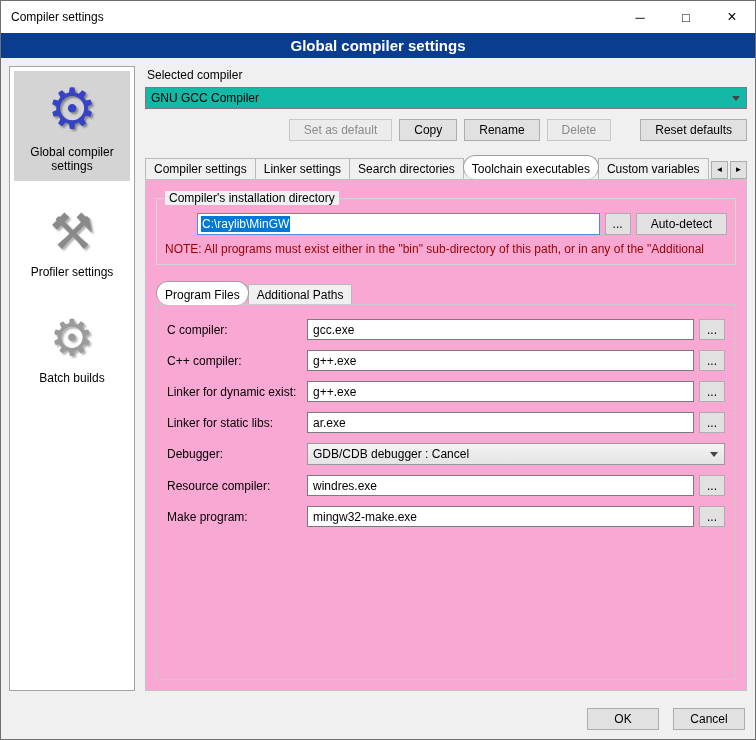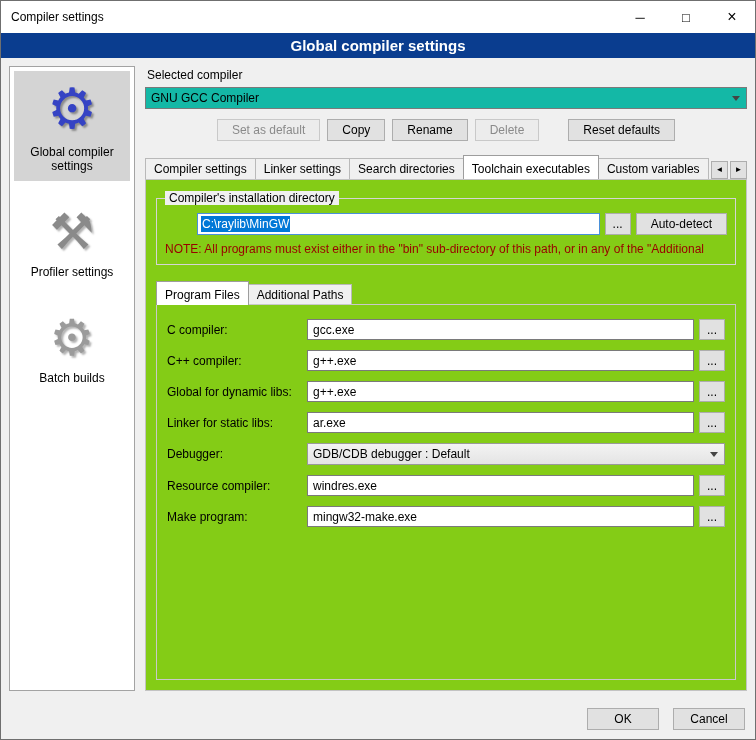--- a/index.html
+++ b/index.html
@@ -71,43 +71,43 @@
   .combo-arrow::after {
     content:""; border-left:4px solid transparent; border-right:4px solid transparent;
     border-top:5px solid #444;
   }
 
   .btn {
     height:22px; padding:0 14px; background:#e1e1e1; border:1px solid #adadad;
     font-family:inherit; font-size:12px; cursor:default;
   }
   .btn.disabled { color:#8a8a8a; background:#ececec; border-color:#c9c9c9; }
-  .btn-row { display:flex; justify-content:center; gap:7px; margin:10px 16px 14px; }
+  .btn-row { display:flex; justify-content:flex-end; gap:7px; margin:10px 0 14px; }
   .btn-row .reset-gap { margin-left:22px; }
 
   
   .tabstrip { display:flex; align-items:flex-end; }
   .tabs { display:flex; flex:1; overflow:hidden; align-items:flex-end; }
   .tab {
     padding:3px 8px 4px; height:21px; line-height:14px; white-space:nowrap;
     background:#f0f0f0; border:1px solid #b9b9b9; border-bottom:none;
     margin-right:-1px; cursor:default;
   }
   .tab.active {
     background:#ffffff; height:24px; padding-top:6px;
-    border-color:#9d9d9d; position:relative; z-index:2;
+    border-color:#9d9d9d; position:relative; z-index:2;border-radius:12px;
   }
   .tab-scroll {
     width:17px; height:18px; margin-left:2px; border:1px solid #adadad;
     background:#e1e1e1; font-size:8px; line-height:1;
     display:flex; align-items:center; justify-content:center; cursor:default;
   }
 
   .tabpage {
-    flex:1; border:1px solid #c3c3c3; background:#84cc16;
+    flex:1; border:1px solid #c3c3c3; background:#f9a8d4;
     padding:14px 10px 10px; display:flex; flex-direction:column; min-height:0;
   }
 
   
   .groupbox {
     position:relative; border:1px solid #d5d5d5;
     padding:14px 8px 8px; margin-top:4px;
   }
   .groupbox-title {
     position:absolute; top:-8px; left:8px; background:#f0f0f0; padding:0 4px;
@@ -252,39 +252,39 @@
 
           <div class="form-row">
             <span class="form-label">C++ compiler:</span>
             <div class="form-input">
               <span>g++.exe</span>
             </div>
             <button class="btn form-browse">...</button>
           </div>
 
           <div class="form-row">
-            <span class="form-label">Global for dynamic libs:</span>
+            <span class="form-label">Linker for dynamic exist:</span>
             <div class="form-input">
               <span>g++.exe</span>
             </div>
             <button class="btn form-browse">...</button>
           </div>
 
           <div class="form-row">
             <span class="form-label">Linker for static libs:</span>
             <div class="form-input">
               <span>ar.exe</span>
             </div>
             <button class="btn form-browse">...</button>
           </div>
 
           <div class="form-row">
             <span class="form-label">Debugger:</span>
             <div class="combo form-combo">
-              <span class="combo-text">GDB/CDB debugger : Default</span>
+              <span class="combo-text">GDB/CDB debugger : Cancel</span>
               <span class="combo-arrow"></span>
             </div>
           </div>
 
           <div class="form-row">
             <span class="form-label">Resource compiler:</span>
             <div class="form-input">
               <span>windres.exe</span>
             </div>
             <button class="btn form-browse">...</button>

